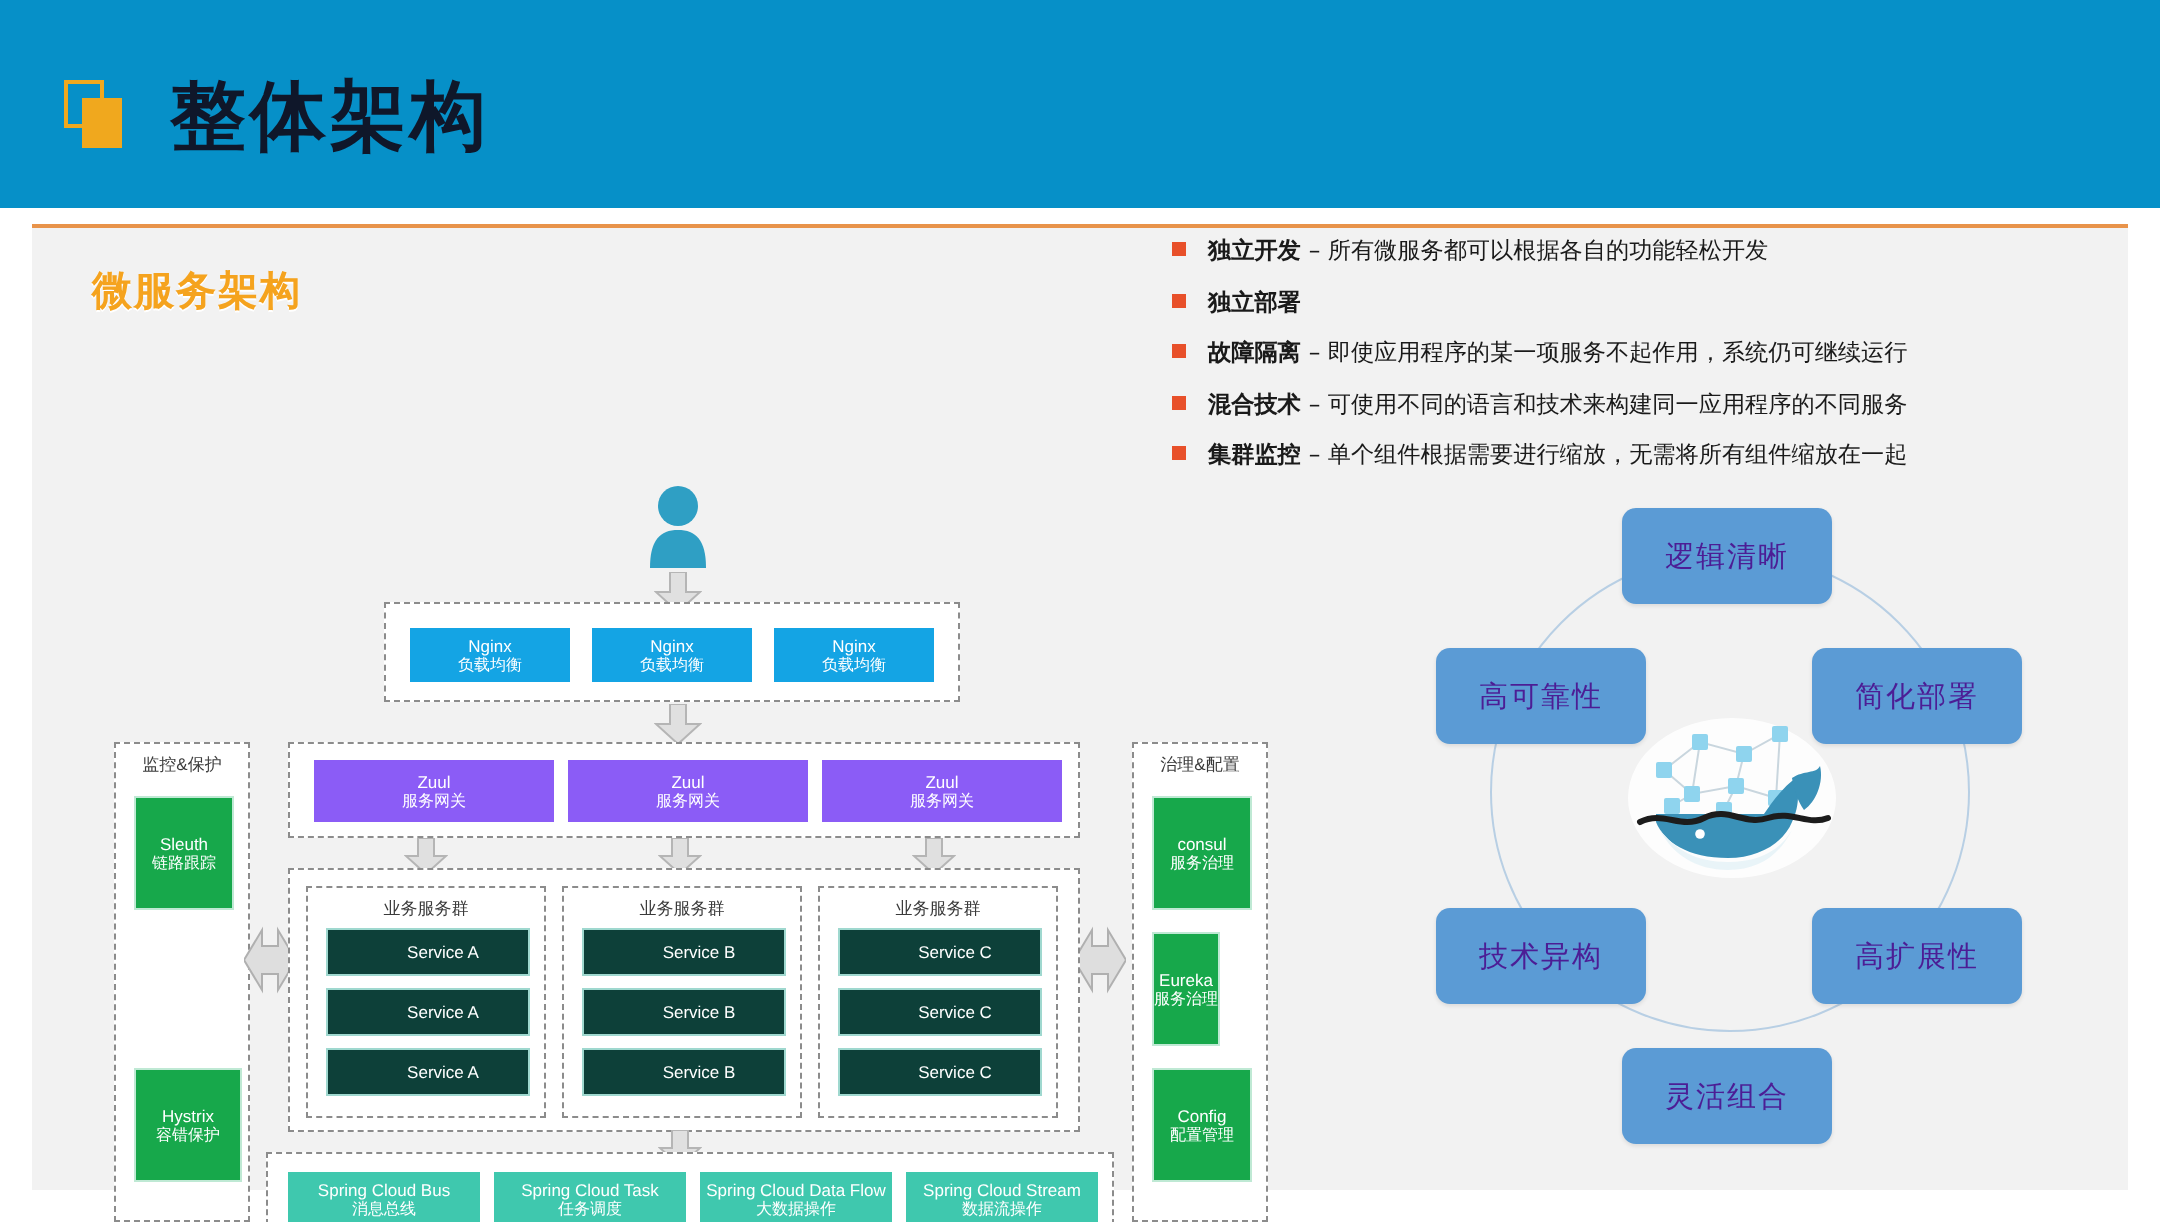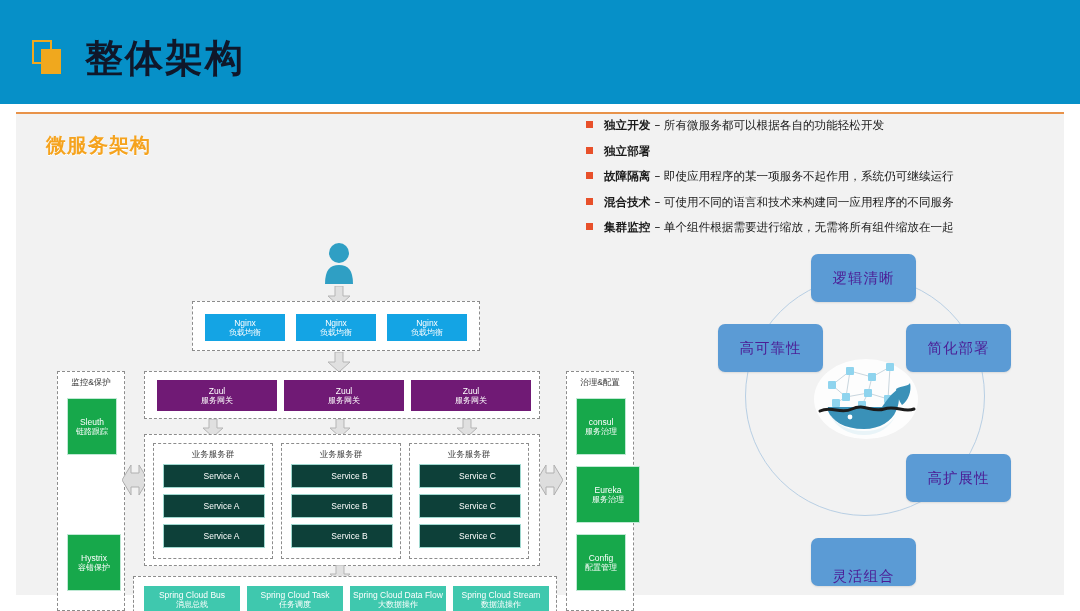--- a/index.html
+++ b/index.html
@@ -79,21 +79,21 @@
 
   .cell {
     position:absolute; display:flex; flex-direction:column;
     align-items:center; justify-content:center;
     color:#ffffff; text-align:center; line-height:1.18;
   }
   .cell .l1 { font-size:8.5px; }
   .cell .l2 { font-size:8px; }
 
   .blue-cell { background:#14a4e4; }
-  .zuul-cell { background:#701a75; }
+  .zuul-cell { background:#8b5cf6; }
   .green-cell { background:#17a84b; border:1px solid #bfe9d4; }
   .teal-cell { background:#0d4039; border:1px solid #9fd8cf;padding-left:15px; }
   .mint-cell { background:#3fc8ae; }
 
   
   #user-icon { position:absolute; left:306px; top:128px; width:34px; height:42px; }
 
   
   .arrow-down { position:absolute; }
   .arrow-lr { position:absolute; }
@@ -187,21 +187,21 @@
         <span class="l2">容错保护</span>
       </div>
     </div>
 
     <div class="dash-box" style="left:550px;top:257px;width:68px;height:240px;">
       <div class="grp-label">治理&amp;配置</div>
       <div class="cell green-cell" style="left:9px;top:26px;width:50px;height:57px;">
         <span class="l1">consul</span>
         <span class="l2">服务治理</span>
       </div>
-      <div class="cell green-cell" style="left:9px;top:94px;width:64px;height:57px;">
+      <div class="cell green-cell" style="left:9px;top:94px;width:34px;height:57px;">
         <span class="l1">Eureka</span>
         <span class="l2">服务治理</span>
       </div>
       <div class="cell green-cell" style="left:9px;top:162px;width:50px;height:57px;">
         <span class="l1">Config</span>
         <span class="l2">配置管理</span>
       </div>
     </div>
 
     <div class="dash-box" style="left:128px;top:257px;width:396px;height:48px;">
@@ -337,22 +337,25 @@
 
       <div class="node" style="left:145px;top:0px;width:105px;height:48px;">
           <span>逻辑清晰</span>
         </div>
       <div class="node" style="left:240px;top:70px;width:105px;height:48px;">
           <span>简化部署</span>
         </div>
       <div class="node" style="left:240px;top:200px;width:105px;height:48px;">
           <span>高扩展性</span>
         </div>
-      <div class="node" style="left:145px;top:284px;width:105px;height:48px;align-items:flex-end;">
+      <div class="node" style="left:145px;top:270px;width:105px;height:48px;">
           <span>灵活组合</span>
+        </div>
+      <div class="node" style="left:52px;top:200px;width:105px;height:48px;">
+          <span>技术异构</span>
         </div>
       <div class="node" style="left:52px;top:70px;width:105px;height:48px;">
           <span>高可靠性</span>
         </div>
 
       <svg id="whale" viewBox="0 0 112 94">
         <ellipse cx="56" cy="50" rx="52" ry="40" fill="#ffffff" opacity="0.85"></ellipse>
         <g stroke="#c9d6de" stroke-width="1" fill="none">
           <path d="M22 36 L40 22 L62 28 L80 18"></path>
           <path d="M22 36 L36 48 L58 44 L78 50"></path>

